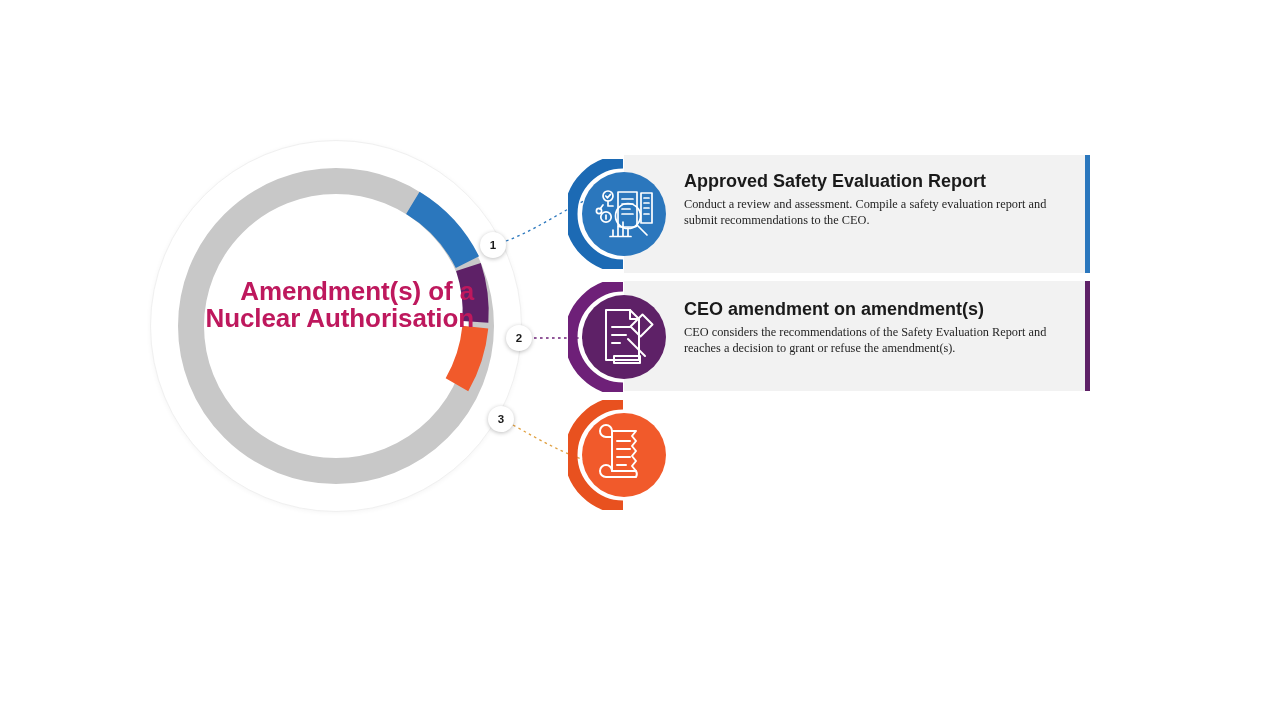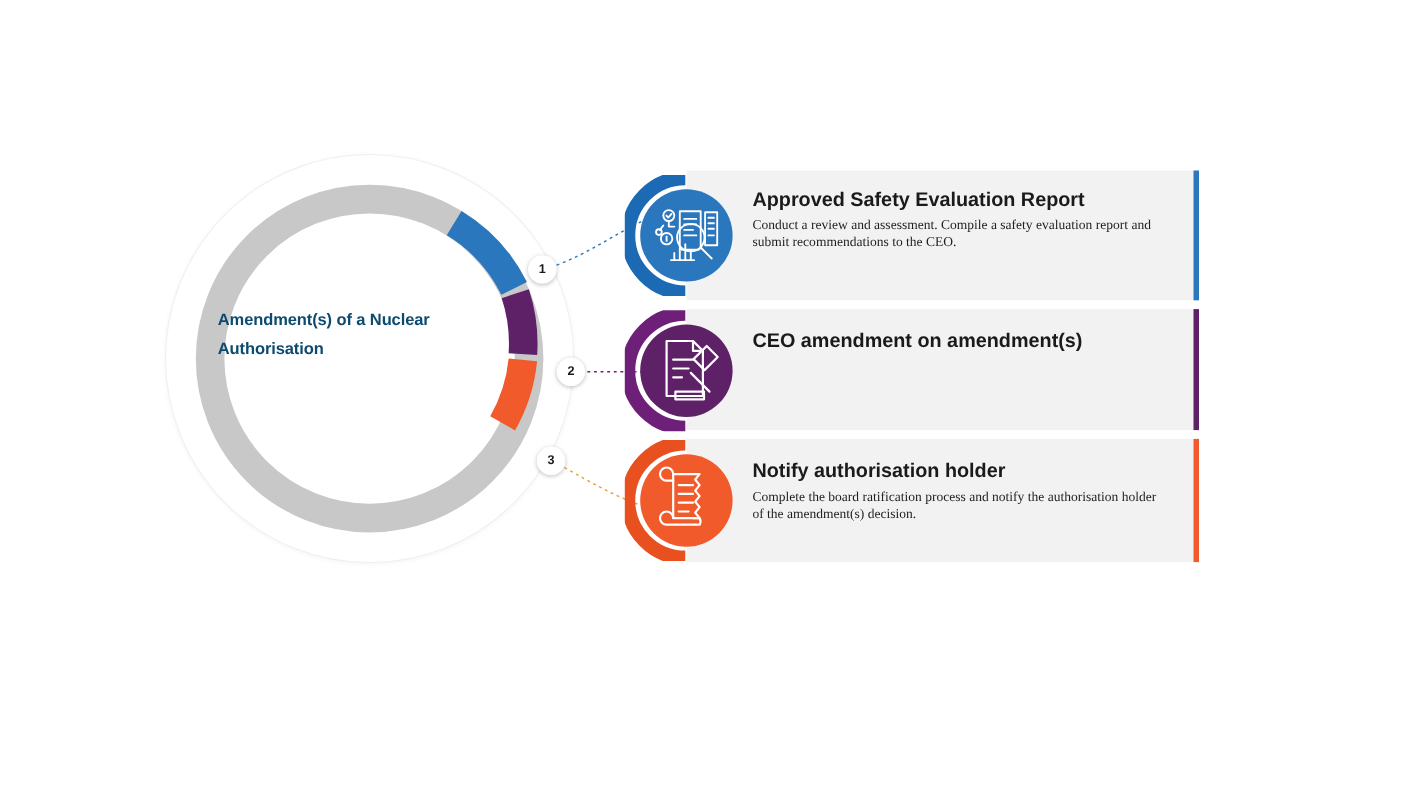--- a/index.html
+++ b/index.html
@@ -42,25 +42,25 @@
   .hub-svg {
     position: absolute;
     left: 0;
     top: 0;
   }
   .hub-label {
     position: absolute;
     left: 48px;
     top: 138px;
     width: 276px;
-    text-align: left;
-    font-size: 15px;
+    text-align: right;
+    font-size: 26px;
     font-weight: bold;
     line-height: 26.5px;
-    color: #0c4a6e;
+    color: #be185d;
     letter-spacing: -0.1px;
   }
 
   
   #connectors {
     position: absolute;
     left: 0;
     top: 0;
     pointer-events: none;
   }
@@ -181,30 +181,24 @@
     <div class="card-text">
       <p class="card-title">Approved Safety Evaluation Report</p>
       <p class="card-desc">Conduct a review and assessment. Compile a safety evaluation report and submit recommendations to the CEO.</p>
     </div>
   </div>
 
   <div class="card card-2">
     <div class="card-accent" style="background:#5e2167"></div>
     <div class="card-text">
       <p class="card-title">CEO amendment on amendment(s)</p>
+      <p class="card-desc">CEO considers the recommendations of the Safety Evaluation Report and reaches a decision to grant or refuse the amendment(s).</p>
     </div>
   </div>
 
-  <div class="card card-3">
-    <div class="card-accent" style="background:#f15a2b"></div>
-    <div class="card-text">
-      <p class="card-title">Notify authorisation holder</p>
-      <p class="card-desc">Complete the board ratification process and notify the authorisation holder of the amendment(s) decision.</p>
-    </div>
-  </div>
 
   <div class="medallion med-1">
     <svg width="110" height="110" viewBox="0 0 110 110">
       <path d="M 55 3 A 52 52 0 1 0 55 107" fill="none" stroke="#1c6ab4" stroke-width="13"></path>
       <circle cx="56" cy="55" r="42" fill="#2b77bd"></circle>
       <g fill="none" stroke="#ffffff" stroke-width="1.7" stroke-linecap="round" stroke-linejoin="round">
 
         <path d="M 50 33 h 19 v 32 a 3 3 0 0 1 -3 3 h -13 a 3 3 0 0 1 -3 -3 z"></path>
         <line x1="54" y1="40" x2="65" y2="40"></line>
         <line x1="54" y1="45" x2="65" y2="45"></line>

